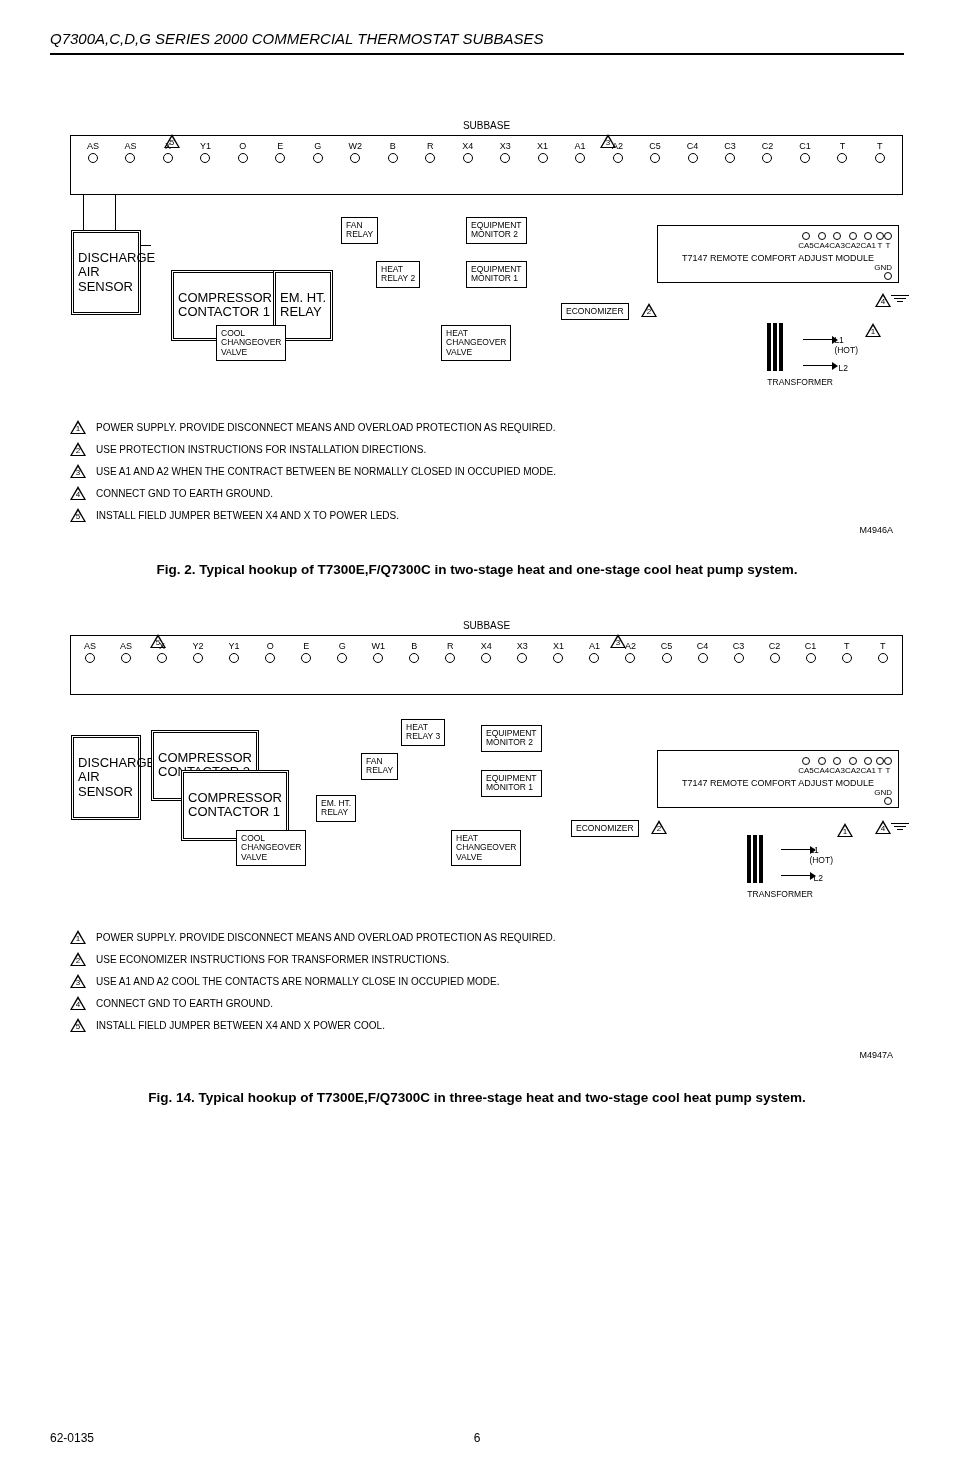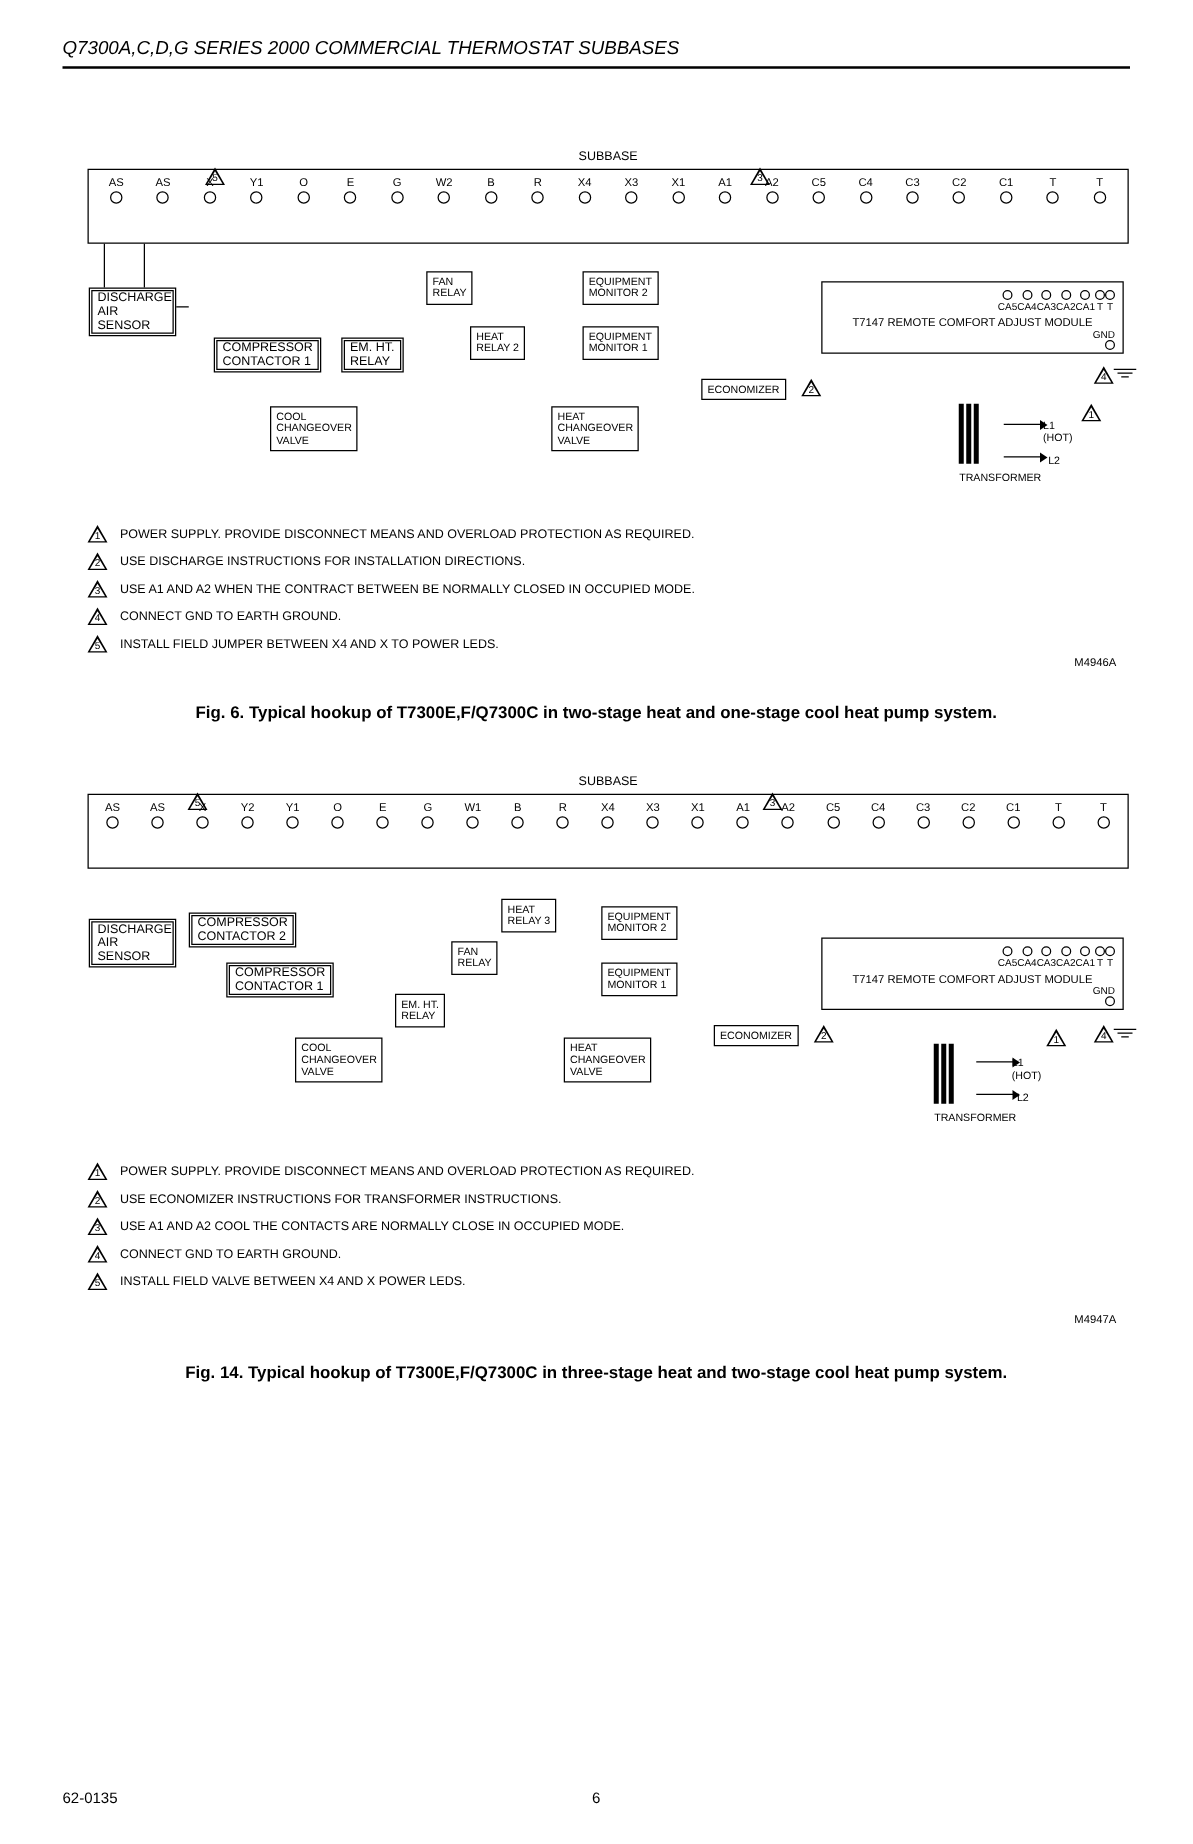--- a/index.html
+++ b/index.html
@@ -115,22 +115,22 @@
     border: 1.5px solid #000;
     background: #fff;
     font-size: 8.5px;
     padding: 3px 4px;
     line-height: 1.1;
   }
   .dbox {
     position: absolute;
     border: 3px double #000;
     background: #fff;
-    font-size: 10px;
-    padding: 0 4px;
+    font-size: 13px;
+    padding: 18px 4px;
     line-height: 1.1;
   }
 
   .module-box {
     position: absolute;
     border: 1px solid #000;
     font-size: 9px;
     padding: 4px 6px 2px 6px;
     text-align: center;
   }
@@ -433,21 +433,21 @@
           <span class="shape"></span>
           <span class="num">1</span>
         </span>
         <span>POWER SUPPLY.  PROVIDE DISCONNECT MEANS AND OVERLOAD PROTECTION AS REQUIRED.</span>
       </div>
     <div class="note-line">
         <span class="tri">
           <span class="shape"></span>
           <span class="num">2</span>
         </span>
-        <span>USE DISCHARGE INSTRUCTIONS FOR INSTALLATION DIRECTIONS.</span>
+        <span>USE PROTECTION INSTRUCTIONS FOR INSTALLATION DIRECTIONS.</span>
       </div>
     <div class="note-line">
         <span class="tri">
           <span class="shape"></span>
           <span class="num">3</span>
         </span>
         <span>USE A1 AND A2 WHEN THE CONTRACT BETWEEN BE NORMALLY  CLOSED IN OCCUPIED MODE.</span>
       </div>
     <div class="note-line">
         <span class="tri">
@@ -460,21 +460,21 @@
         <span class="tri">
           <span class="shape"></span>
           <span class="num">5</span>
         </span>
         <span>INSTALL FIELD JUMPER BETWEEN X4 AND X TO POWER LEDS.</span>
       </div>
   </div>
   <div class="mref" style="top:405px; right:10px;">M4946A</div>
 </div>
 
-<div class="caption cap1">Fig. 6. Typical hookup of T7300E,F/Q7300C in two-stage heat and one-stage cool heat pump system.</div>
+<div class="caption cap1">Fig. 2. Typical hookup of T7300E,F/Q7300C in two-stage heat and one-stage cool heat pump system.</div>
 
 <div class="diagram d2">
   <div class="subbase-label">SUBBASE</div>
 
   <div class="tri" style="top:14px; left:80px;">
       <span class="shape"></span>
       <span class="num">5</span>
     </div>
   <div class="tri" style="top:14px; left:540px;">
       <span class="shape"></span>
@@ -702,21 +702,21 @@
           <span class="shape"></span>
           <span class="num">4</span>
         </span>
         <span>CONNECT GND TO EARTH GROUND.</span>
       </div>
     <div class="note-line">
         <span class="tri">
           <span class="shape"></span>
           <span class="num">5</span>
         </span>
-        <span>INSTALL FIELD VALVE BETWEEN X4 AND X POWER LEDS.</span>
+        <span>INSTALL FIELD JUMPER BETWEEN X4 AND X POWER COOL.</span>
       </div>
   </div>
   <div class="mref" style="top:430px; right:10px;">M4947A</div>
 </div>
 
 <div class="caption cap2">Fig. 14. Typical hookup of T7300E,F/Q7300C in three-stage heat and two-stage cool heat pump system.</div>
 
 <div class="footer-l">62-0135</div>
 <div class="footer-c">6</div>
 

